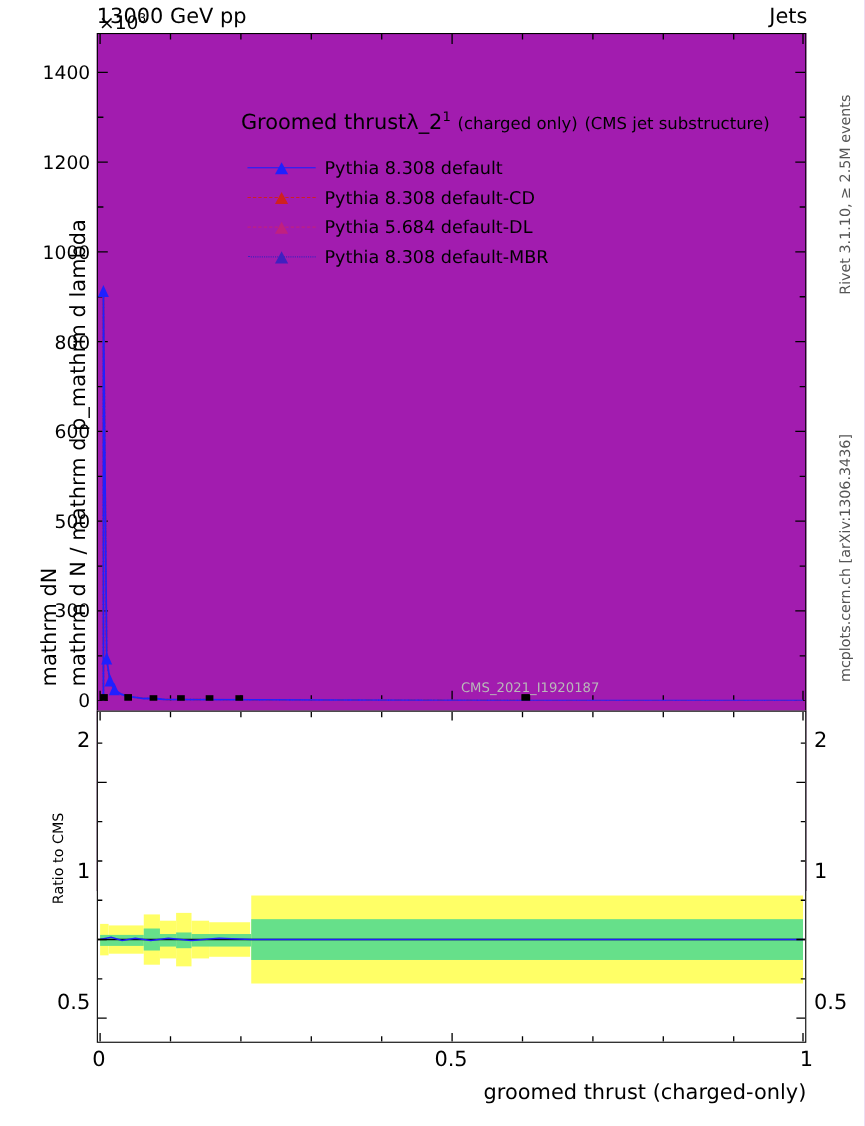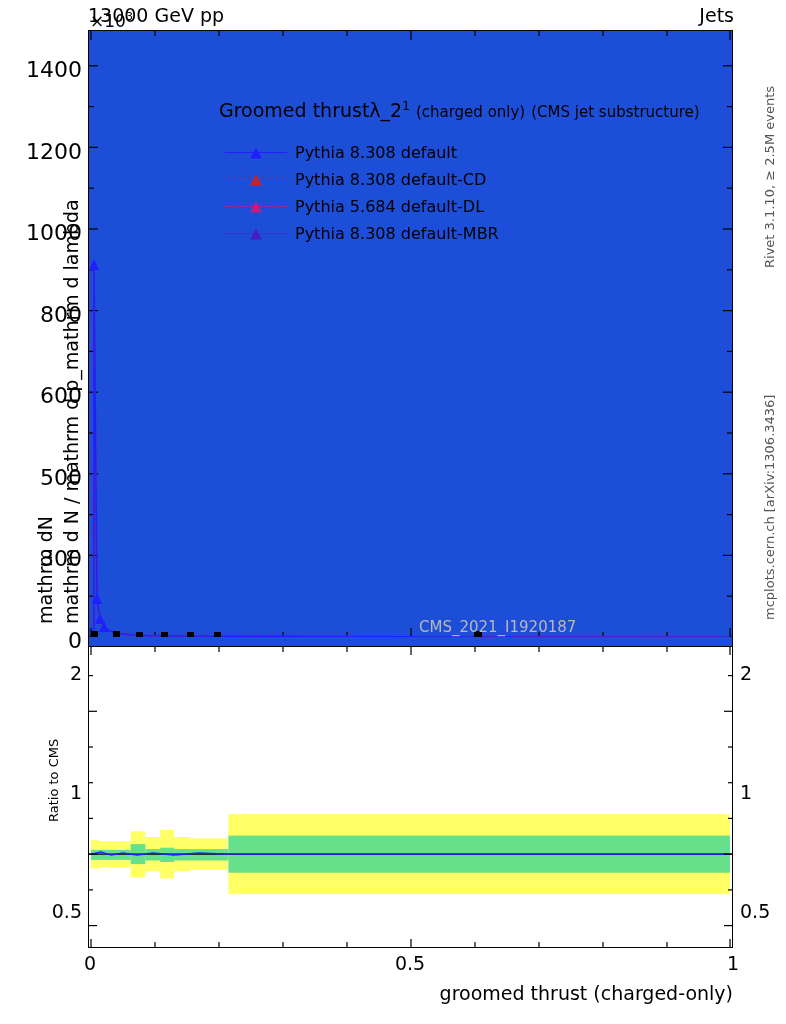--- a/index.html
+++ b/index.html
@@ -32,35 +32,35 @@
     font-size: 19px;
     white-space: nowrap;
   }
 
   
   #main-frame {
     left: 88px; top: 30px;
     width: 645px; height: 780px;
     border: 1.3px solid #000;
     box-sizing: border-box;
-    background: #1d4ed8;
+    background: #a21caf;
   }
   
   #ratio-frame {
     left: 88px; top: 646px;
     width: 645px; height: 302px;
     border: 1.3px solid #000;
     box-sizing: border-box;
     background: #fff;
     overflow: hidden;
   }
 
   .ylab {
     position: absolute;
-    font-size: 22px;
+    font-size: 17px;
     text-align: right;
     white-space: nowrap;
   }
   .xlab {
     position: absolute;
     font-size: 19px;
     text-align: center;
     white-space: nowrap;
   }
 
@@ -150,21 +150,21 @@
     width: 0; height: 0;
     border-left: 6px solid transparent;
     border-right: 6px solid transparent;
     border-bottom: 11px solid #000;
   }
   .legend-label { white-space: nowrap; }
 
   
   #watermark {
     left: 330px; top: 587px;
-    font-size: 15px;
+    font-size: 12px;
     color: #b9b9b9;
     white-space: nowrap;
   }
 
   #xaxis-title {
     left: 88px; top: 982px;
     width: 645px;
     text-align: right;
     font-size: 19px;
   }

